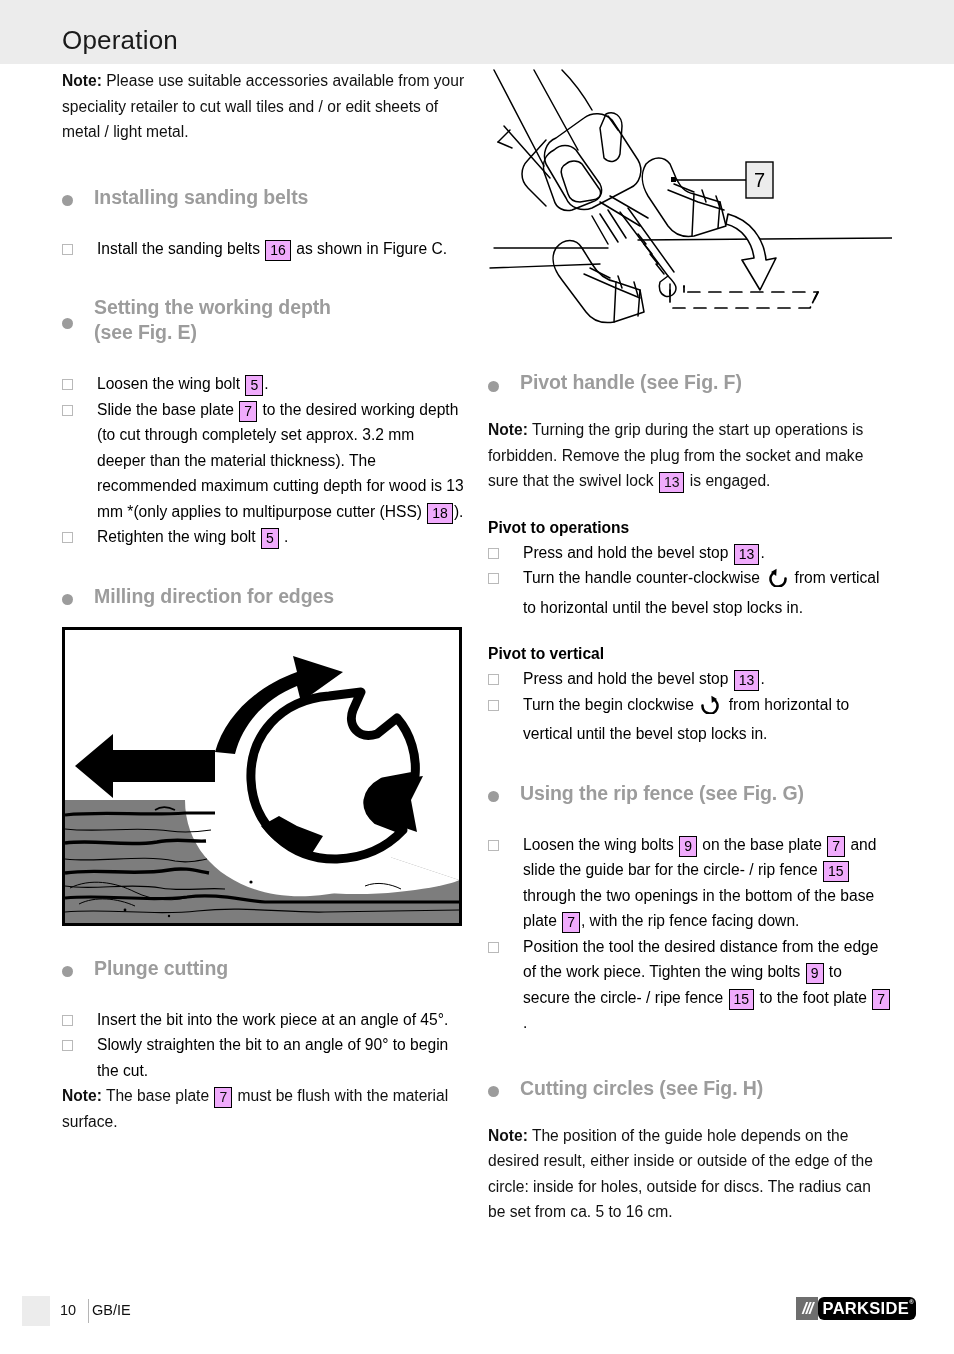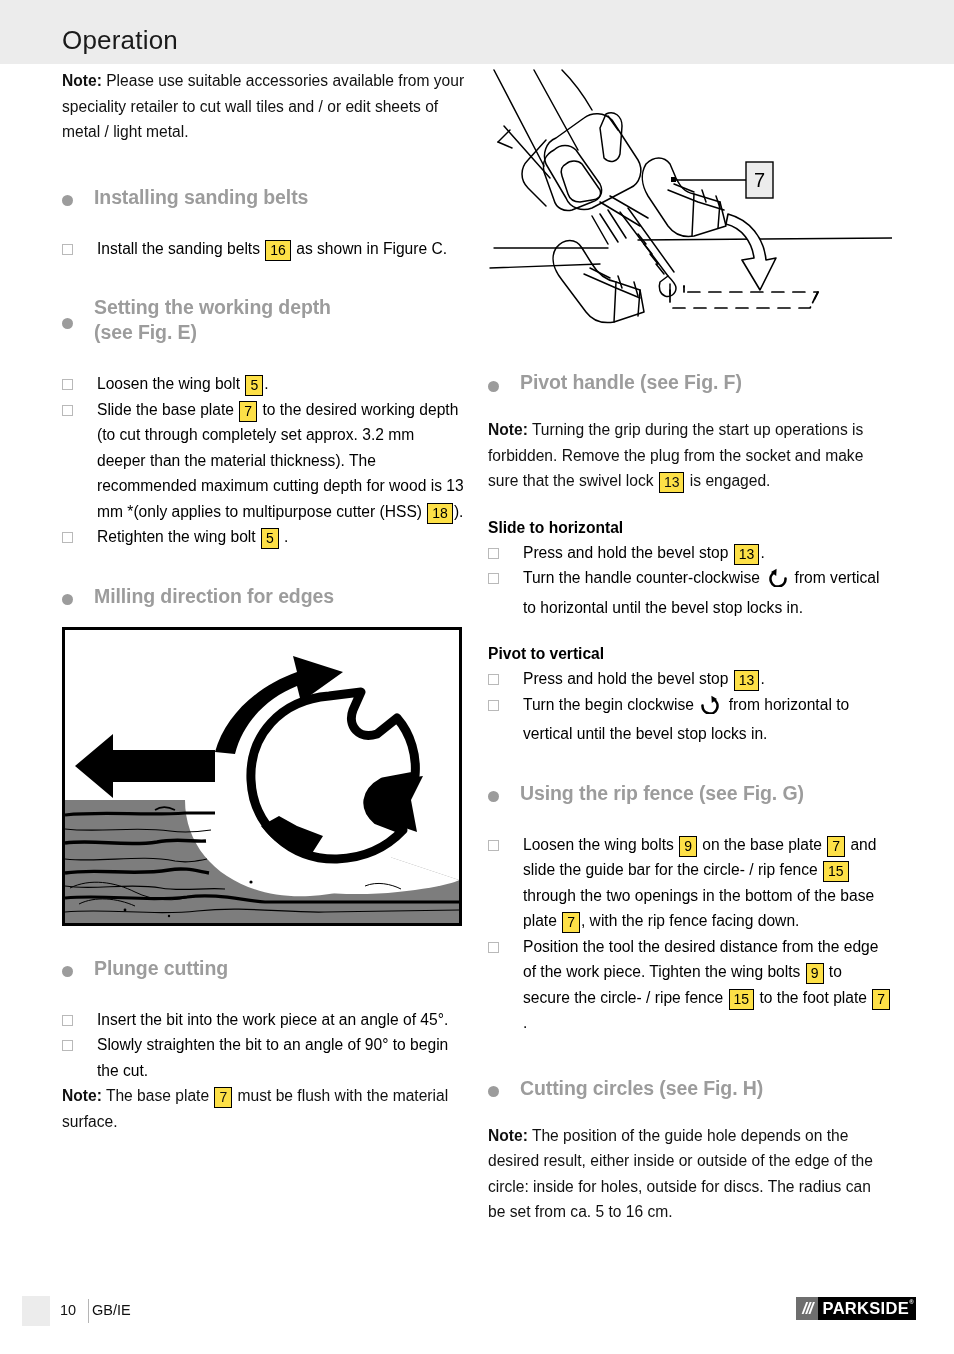--- a/index.html
+++ b/index.html
@@ -92,21 +92,21 @@
     background: #fff;
     margin-top: 8px;
     margin-right: 24px;
   }
   .sq-item .txt { flex: 1 1 auto; }
 
   
   .ref {
     display: inline-block;
     border: 1.2px solid #000;
-    background: #fde047;
+    background: #f0abfc;
     font-size: 14px;
     line-height: 16px;
     padding: 1px 4px 2px 4px;
     margin: 0 1px;
     position: relative;
     top: 1px;
     font-family: "Liberation Sans", sans-serif;
   }
 
   
@@ -192,20 +192,21 @@
     background: #000000;
     color: #ffffff;
     font-weight: 700;
     font-size: 16.5px;
     letter-spacing: 0.3px;
     padding: 0 7px 0 5px;
     display: flex;
     align-items: center;
     line-height: 1;
     position: relative;
+    border-radius: 6px;
   }
   .logo-word sup {
     font-size: 6px;
     position: absolute;
     right: 2px;
     top: 2px;
   }
 </style>
 </head>
 <body>
@@ -407,21 +408,21 @@
 
   <div class="section-head">
     <span class="dot"></span>
     <span>Pivot handle (see Fig. F)</span>
   </div>
   <div class="sp22"></div>
   <p class="para"><b>Note:</b><span> Turning the grip during the start up operations is forbidden. Remove the plug from the socket and make sure that the swivel lock </span><span class="ref">13</span><span> is engaged.</span></p>
 
   <div class="sp22"></div>
 
-  <div class="sub-head">Slide to horizontal</div>
+  <div class="sub-head">Pivot to operations</div>
   <ul class="sq-list">
     <li class="sq-item">
       <span class="marker"></span>
       <span class="txt"><span>Press and hold the bevel stop </span><span class="ref">13</span><span>.</span></span>
     </li>
     <li class="sq-item">
       <span class="marker"></span>
       <span class="txt"><span>Turn the handle counter-clockwise </span><span class="rot"><svg width="22" height="19" viewBox="0 0 22 19">
               <path d="M19.5,10.5 A7.5,7.5 0 1 1 8.5,4.4" fill="none" stroke="#000" stroke-width="2.6" stroke-linecap="round"></path>
               <path d="M10.6,0.8 L5.0,4.0 L10.2,8.0 Z" fill="#000"></path>

